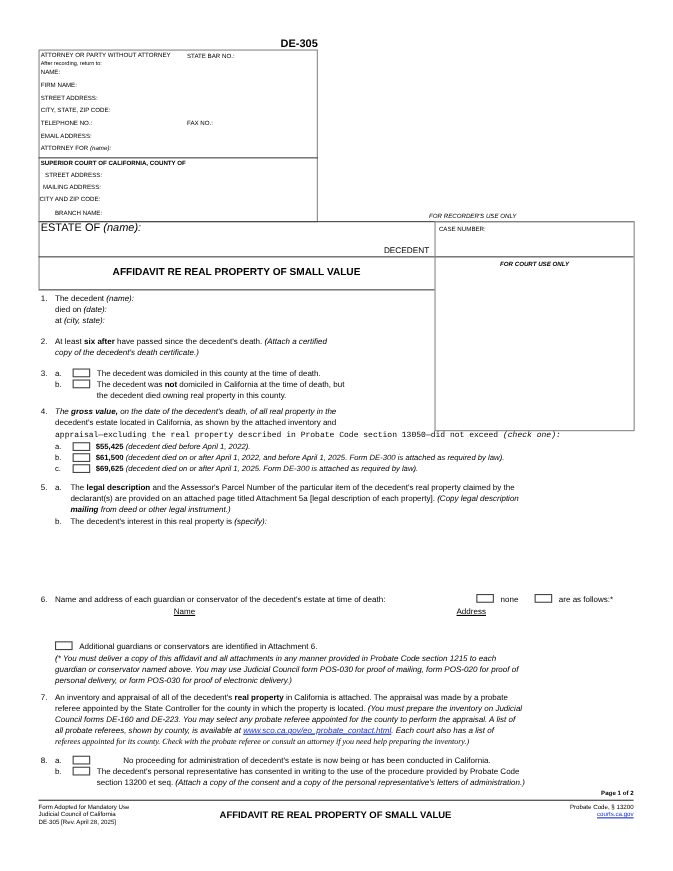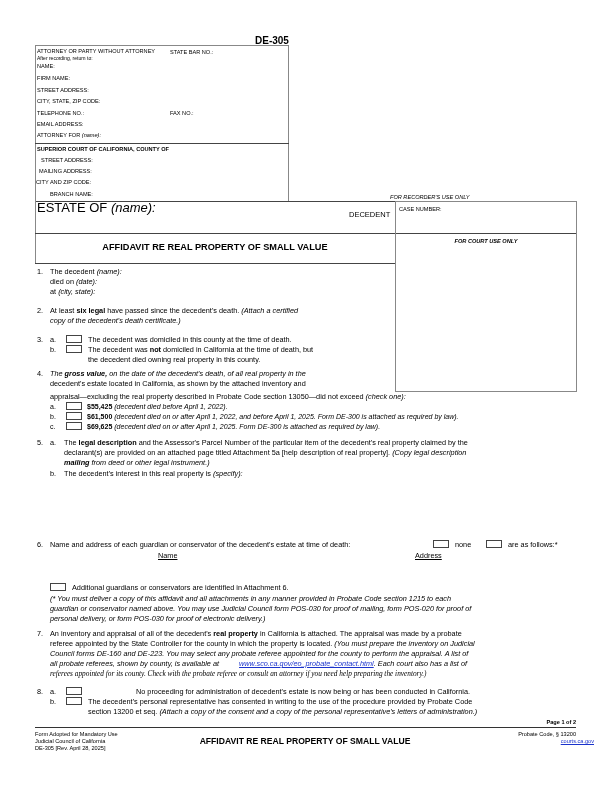--- a/index.html
+++ b/index.html
@@ -11,21 +11,21 @@
   .lbl i { font-style: italic; }
   .box { border: 1px solid #777; box-sizing: border-box; }
   .hline { height: 0; border-top: 1px solid #444; }
   .vline { width: 0; border-left: 1px solid #888; }
   .txt { font-size: 7.3px; line-height: 9.6px; white-space: nowrap; }
   .txt-sm { font-size: 7px; line-height: 9px; white-space: nowrap; }
   .cb { display: inline-block; width: 16px; height: 8px; border: 1px solid #444; box-sizing: border-box; vertical-align: -1px; }
   .it { font-style: italic; }
   .b { font-weight: bold; }
   .u { text-decoration: underline; }
-  .link { color: #1a33cc; text-decoration: underline; margin-left: 18px; }
+  .link { color: #1a33cc; text-decoration: underline; }
 </style>
 </head>
 <body>
 
 <div class="abs formno">DE-305</div>
 
 <div class="abs box" style="left:35px; top:45px; width:254px; height:157px; border-color:#888;"></div>
 <div class="abs hline" style="left:35px; top:143px; width:254px;"></div>
 
 <div class="abs lbl" style="left:37px; top:48px;">ATTORNEY OR PARTY WITHOUT ATTORNEY</div>
@@ -56,23 +56,23 @@
 <div class="abs" style="left:100px; top:166px; width:185px; height:8px;"></div>
 <div class="abs lbl" style="left:36px; top:179px;">CITY AND ZIP CODE:</div>
 <div class="abs" style="left:100px; top:177px; width:185px; height:8px;"></div>
 <div class="abs lbl" style="left:50px; top:191px;">BRANCH NAME:</div>
 <div class="abs" style="left:100px; top:189px; width:185px; height:8px;"></div>
 
 <div class="abs lbl it" style="left:390px; top:194px; font-style:italic;">FOR RECORDER'S USE ONLY</div>
 
 <div class="abs hline" style="left:35px; top:201px; width:541px;"></div>
 <div class="abs vline" style="left:35px; top:201px; height:62px;"></div>
-<div class="abs txt" style="left:37px; top:203px; font-size:13px;"><span>ESTATE OF</span> <i>(name):</i></div>
+<div class="abs txt" style="left:37px; top:203px; font-size:10px;"><span>ESTATE OF</span> <i>(name):</i></div>
 <div class="abs" style="left:40px; top:212px; width:350px; height:10px;"></div>
-<div class="abs txt" style="left:349px; top:210px; font-size:7.5px;">DECEDENT</div>
+<div class="abs txt" style="left:349px; top:223px; font-size:7.5px;">DECEDENT</div>
 <div class="abs hline" style="left:35px; top:233px; width:541px;"></div>
 
 <div class="abs box" style="left:395px; top:201px; width:182px; height:191px; border-color:#888;"></div>
 <div class="abs lbl" style="left:399px; top:206px;">CASE NUMBER:</div>
 <div class="abs" style="left:399px; top:214px; width:172px; height:14px;"></div>
 <div class="abs lbl" style="left:395px; top:238px; width:182px; text-align:center; font-style:italic; font-weight:bold;">FOR COURT USE ONLY</div>
 
 <div class="abs" style="left:35px; top:242px; width:360px; text-align:center; font-size:9.2px; font-weight:bold;">AFFIDAVIT RE REAL PROPERTY OF SMALL VALUE</div>
 <div class="abs hline" style="left:35px; top:263px; width:360px;"></div>
 
@@ -80,53 +80,53 @@
   <span>1.</span>
 </div>
 <div class="abs txt" style="left:50px; top:267px;"><span>The decedent</span> <i>(name):</i></div>
 <div class="abs" style="left:145px; top:267px; width:240px; height:9px;"></div>
 <div class="abs txt" style="left:50px; top:277px;"><span>died on</span> <i>(date):</i></div>
 <div class="abs" style="left:112px; top:277px; width:270px; height:9px;"></div>
 <div class="abs txt" style="left:50px; top:287px;"><span>at</span> <i>(city, state):</i></div>
 <div class="abs" style="left:112px; top:287px; width:270px; height:9px;"></div>
 
 <div class="abs txt" style="left:37px; top:306px;">2.</div>
-<div class="abs txt" style="left:50px; top:306px;"><span>At least</span> <b>six legal</b> <span>have passed since the decedent's death.</span> <i>(Attach a certified</i></div>
+<div class="abs txt" style="left:50px; top:306px;"><span>At least</span> <b>six after</b> <span>have passed since the decedent's death.</span> <i>(Attach a certified</i></div>
 <div class="abs txt it" style="left:50px; top:316px;">copy of the decedent's death certificate.)</div>
 
 <div class="abs txt" style="left:37px; top:335px;">3.</div>
 <div class="abs txt" style="left:50px; top:335px;">a.</div>
 <span class="abs cb" style="left:66px; top:335px;"></span>
 <div class="abs txt" style="left:88px; top:335px;">The decedent was domiciled in this county at the time of death.</div>
 <div class="abs txt" style="left:50px; top:345px;">b.</div>
 <span class="abs cb" style="left:66px; top:345px;"></span>
 <div class="abs txt" style="left:88px; top:345px;"><span>The decedent was</span> <b>not</b> <span>domiciled in California at the time of death, but</span></div>
 <div class="abs txt" style="left:88px; top:355px;">the decedent died owning real property in this county.</div>
 
 <div class="abs txt" style="left:37px; top:369px;">4.</div>
 <div class="abs txt" style="left:50px; top:369px;font-style:italic;"><span>The</span> <b>gross value,</b> <span>on the date of the decedent's death, of all real property in the</span></div>
 <div class="abs txt" style="left:50px; top:379px;">decedent's estate located in California, as shown by the attached inventory and</div>
-<div class="abs txt" style="left:50px; top:392px;"><span>appraisal—excluding the real property described in Probate Code section 13050—did not exceed</span> <i>(check one):</i></div>
+<div class="abs txt" style="left:50px; top:392px;font-family:Liberation Mono, monospace;"><span>appraisal—excluding the real property described in Probate Code section 13050—did not exceed</span> <i>(check one):</i></div>
 
 <div class="abs txt-sm" style="left:50px; top:402px;">a.</div>
 <span class="abs cb" style="left:66px; top:402px;"></span>
 <div class="abs txt-sm" style="left:87px; top:402px;"><b>$55,425</b> <i>(decedent died before April 1, 2022).</i></div>
 
 <div class="abs txt-sm" style="left:50px; top:412px;">b.</div>
 <span class="abs cb" style="left:66px; top:412px;"></span>
 <div class="abs txt-sm" style="left:87px; top:412px;"><b>$61,500</b> <i>(decedent died on or after April 1, 2022, and before April 1, 2025. Form DE-300 is attached as required by law).</i></div>
 
 <div class="abs txt-sm" style="left:50px; top:422px;">c.</div>
 <span class="abs cb" style="left:66px; top:422px;"></span>
 <div class="abs txt-sm" style="left:87px; top:422px;"><b>$69,625</b> <i>(decedent died on or after April 1, 2025. Form DE-300 is attached as required by law).</i></div>
 
 <div class="abs txt" style="left:37px; top:438px;">5.</div>
 <div class="abs txt" style="left:50px; top:438px;">a.</div>
 <div class="abs txt" style="left:64px; top:438px;"><span>The</span> <b>legal description</b> <span>and the Assessor's Parcel Number of the particular item of the decedent's real property claimed by the</span></div>
-<div class="abs txt" style="left:64px; top:448px;"><span>declarant(s) are provided on an attached page titled Attachment 5a [help description of real property].</span> <i>(Copy legal description</i></div>
+<div class="abs txt" style="left:64px; top:448px;"><span>declarant(s) are provided on an attached page titled Attachment 5a [legal description of each property].</span> <i>(Copy legal description</i></div>
 <div class="abs txt" style="left:64px; top:458px;"><b><i>mailing</i></b> <i>from deed or other legal instrument.)</i></div>
 <div class="abs txt" style="left:50px; top:469px;">b.</div>
 <div class="abs txt" style="left:64px; top:469px;"><span>The decedent's interest in this real property is</span> <i>(specify):</i></div>
 <div class="abs" style="left:64px; top:479px; width:510px; height:50px;"></div>
 
 <div class="abs txt" style="left:37px; top:540px;">6.</div>
 <div class="abs txt" style="left:50px; top:540px;">Name and address of each guardian or conservator of the decedent's estate at time of death:</div>
 <span class="abs cb" style="left:433px; top:540px;"></span>
 <div class="abs txt" style="left:455px; top:540px;">none</div>
 <span class="abs cb" style="left:486px; top:540px;"></span>
@@ -144,21 +144,21 @@
 <div class="abs txt" style="left:37px; top:629px;">7.</div>
 <div class="abs txt" style="left:50px; top:629px;"><span>An inventory and appraisal of all of the decedent's</span> <b>real property</b> <span>in California is attached. The appraisal was made by a probate</span></div>
 <div class="abs txt" style="left:50px; top:639px;"><span>referee appointed by the State Controller for the county in which the property is located.</span> <i>(You must prepare the inventory on Judicial</i></div>
 <div class="abs txt it" style="left:50px; top:649px;">Council forms DE-160 and DE-223. You may select any probate referee appointed for the county to perform the appraisal. A list of</div>
 <div class="abs txt it" style="left:50px; top:659px;"><span>all probate referees, shown by county, is available at</span> <a class="link" href="#">www.sco.ca.gov/eo_probate_contact.html</a><span>. Each court also has a list of</span></div>
 <div class="abs txt it" style="left:50px; top:669px;font-family:Liberation Serif, serif;">referees appointed for its county. Check with the probate referee or consult an attorney if you need help preparing the inventory.)</div>
 
 <div class="abs txt" style="left:37px; top:687px;">8.</div>
 <div class="abs txt" style="left:50px; top:687px;">a.</div>
 <span class="abs cb" style="left:66px; top:687px;"></span>
-<div class="abs txt" style="left:100px; top:687px;padding-left:36px;">No proceeding for administration of decedent's estate is now being or has been conducted in California.</div>
+<div class="abs txt" style="left:76px; top:687px;padding-left:36px;">No proceeding for administration of decedent's estate is now being or has been conducted in California.</div>
 <div class="abs txt" style="left:50px; top:697px;">b.</div>
 <span class="abs cb" style="left:66px; top:697px;"></span>
 <div class="abs txt" style="left:88px; top:697px;">The decedent's personal representative has consented in writing to the use of the procedure provided by Probate Code</div>
 <div class="abs txt" style="left:88px; top:707px;"><span>section 13200 et seq.</span> <i>(Attach a copy of the consent and a copy of the personal representative's letters of administration.)</i></div>
 
 <div class="abs lbl b" style="left:500px; top:719px; width:76px; text-align:right; font-weight:bold;">Page 1 of 2</div>
 <div class="abs hline" style="left:35px; top:727px; width:541px; border-top:1.5px solid #333;"></div>
 <div class="abs lbl" style="left:35px; top:731px;">Form Adopted for Mandatory Use</div>
 <div class="abs lbl" style="left:35px; top:738px;">Judicial Council of California</div>
 <div class="abs lbl" style="left:35px; top:745px;">DE-305 [Rev. April 28, 2025]</div>

